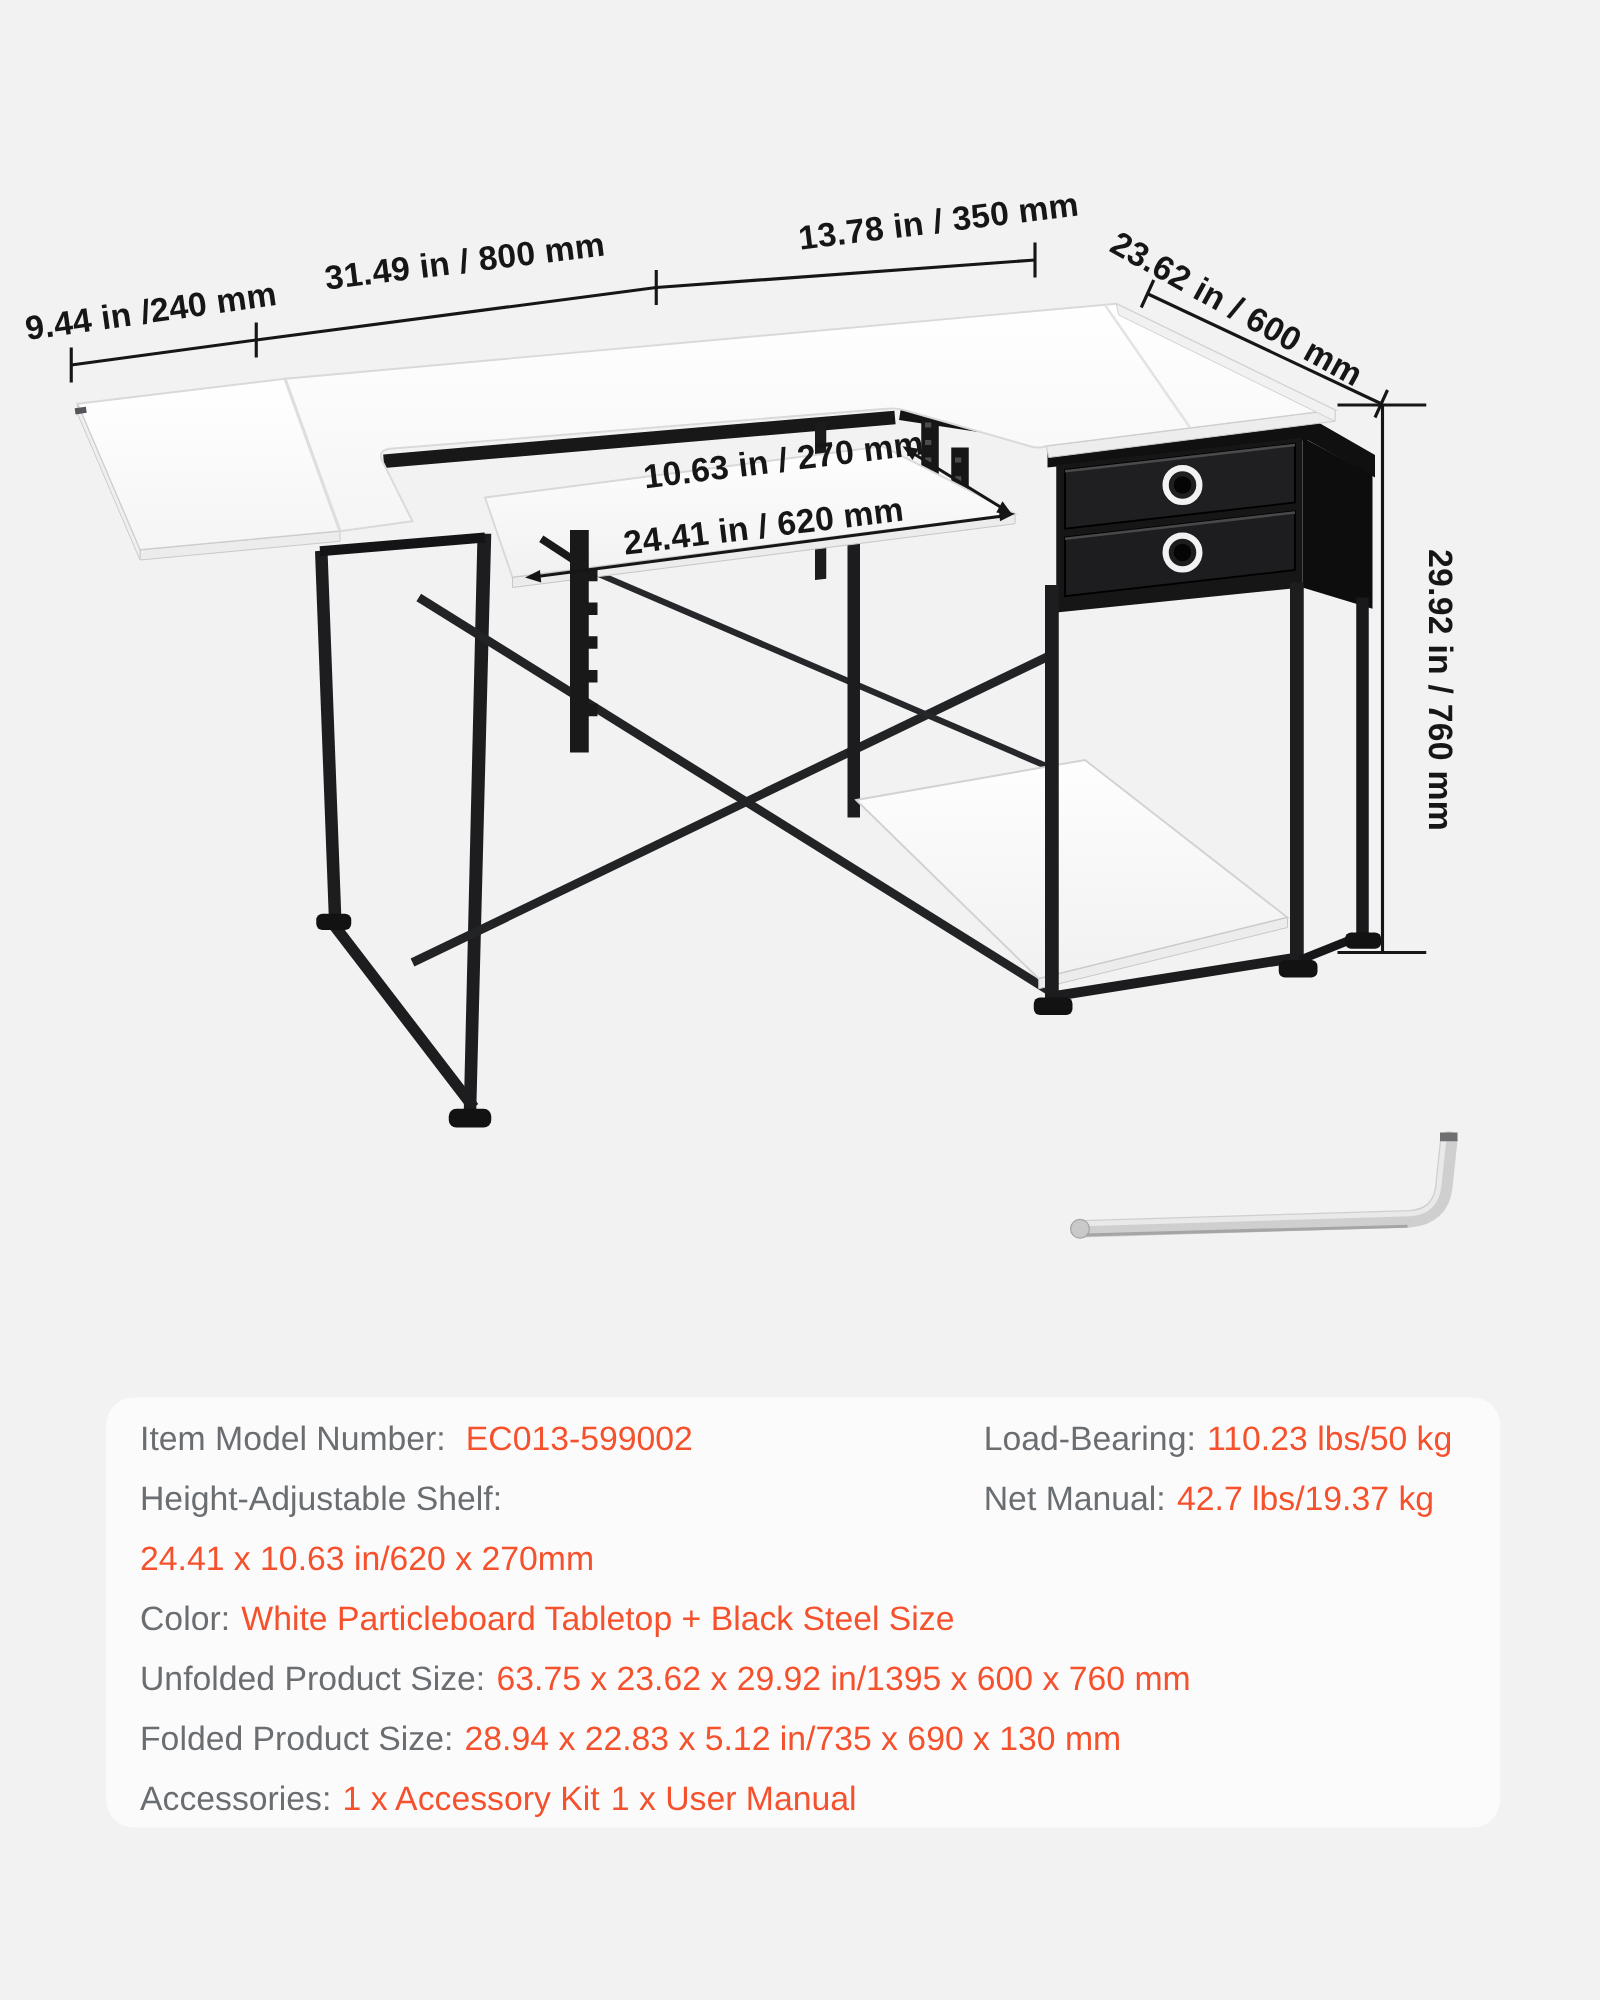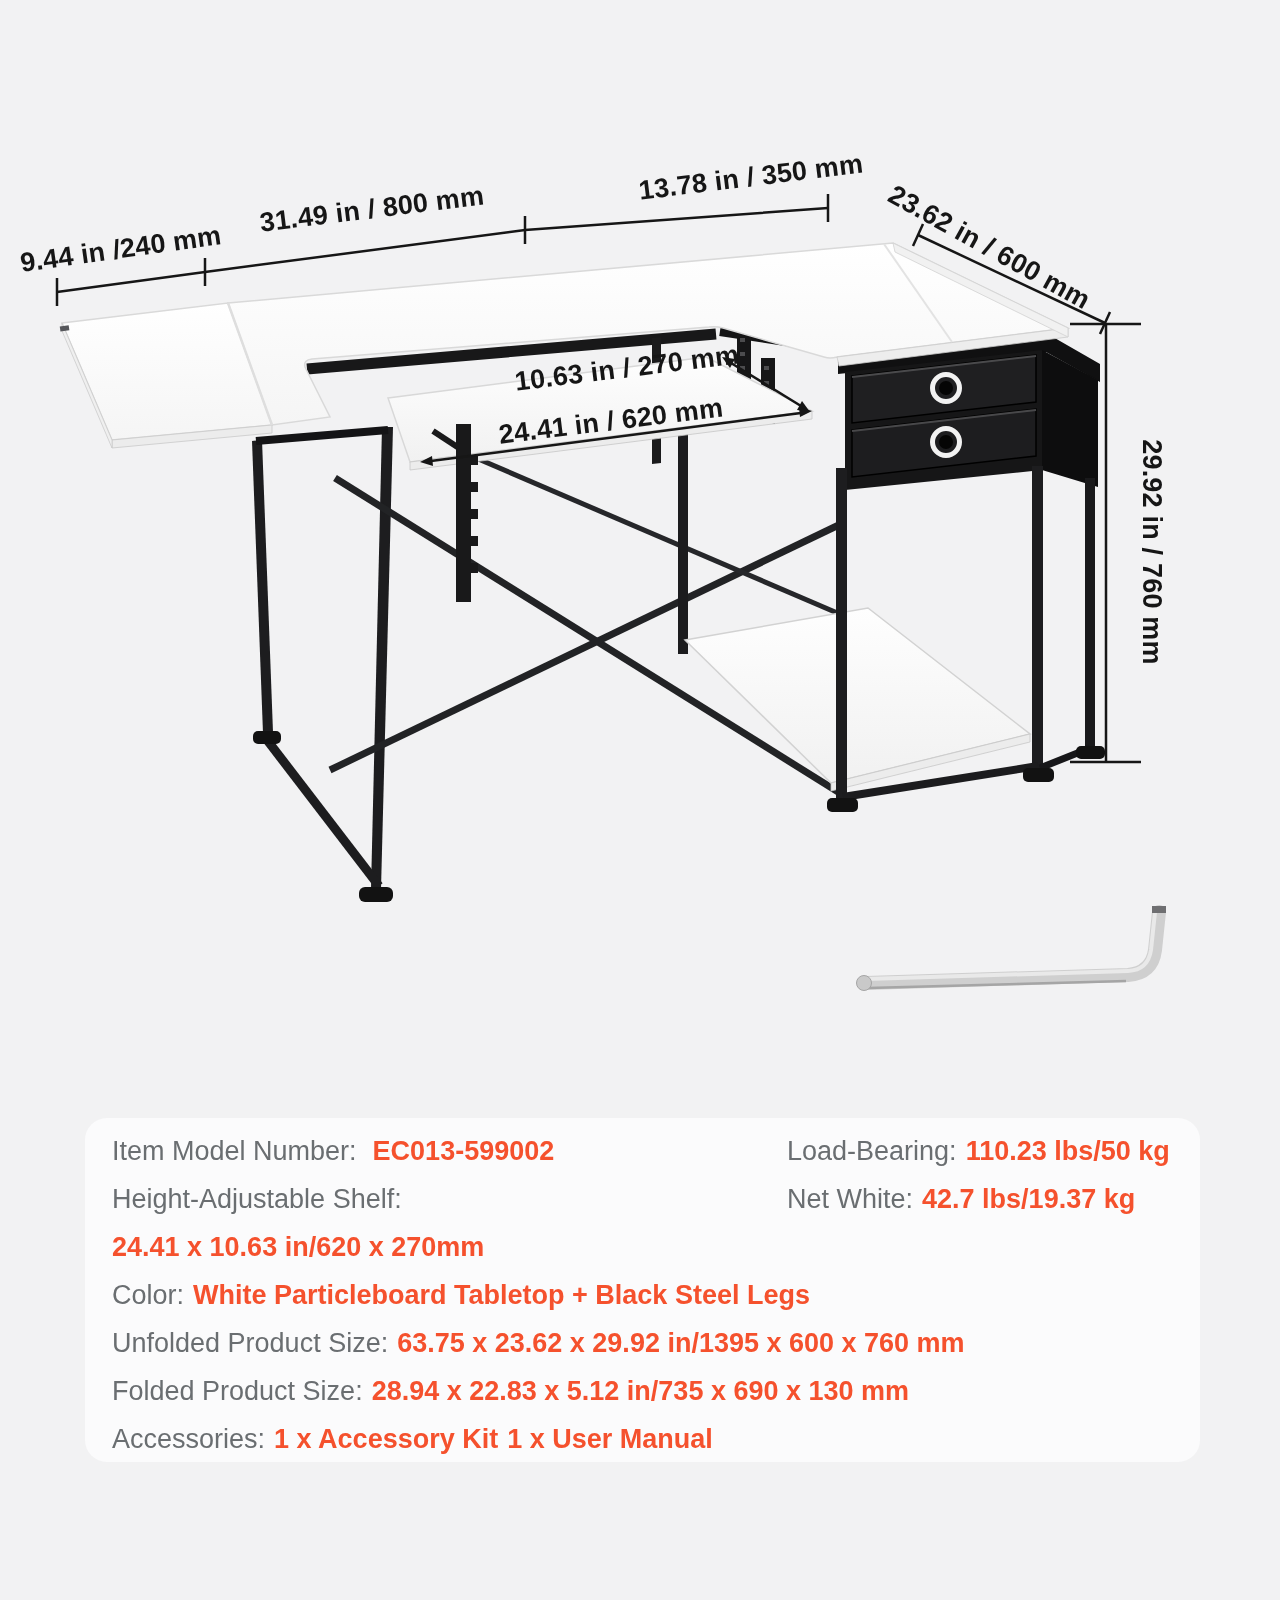--- a/index.html
+++ b/index.html
@@ -4,21 +4,21 @@
 <style>
   html,body{margin:0;padding:0;background:#f2f2f3;}
   .stage{position:relative;width:1280px;height:1600px;background:#f2f2f3;overflow:hidden;
          font-family:"Liberation Sans",sans-serif;}
   svg text{font-family:"Liberation Sans",sans-serif;}
   .dim-label{font-size:27px;font-weight:600;fill:#161616;letter-spacing:.2px;}
   .spec-panel{position:absolute;left:85px;top:1118px;width:1115px;height:344px;
               background:#fbfbfc;border-radius:22px;}
   .row{position:absolute;left:27px;right:10px;height:32px;font-size:27px;line-height:32px;
        color:#6a6e71;white-space:nowrap;}
-  .val{color:#f5512d;font-weight:bold;margin-left:9px;}
+  .val{color:#f5512d;font-weight:normal;margin-left:9px;}
   .val-model{margin-left:16px;}
   .val-manual{}
   .rcol{position:absolute;left:675px;top:0;}
   .r1{top:17px}.r2{top:65px}.r3{top:113px}.r4{top:161px}.r5{top:209px}.r6{top:257px}.r7{top:305px}
 </style>
 </head>
 <body>
 
 <div class="stage">
 
@@ -180,27 +180,27 @@
 </svg>
 
 
 <div class="spec-panel">
   <div class="row r1">
     <span>Item Model Number:</span><span class="val val-model">EC013-599002</span>
     <span class="rcol"><span>Load-Bearing:</span><span class="val">110.23 lbs/50 kg</span></span>
   </div>
   <div class="row r2">
     <span>Height-Adjustable Shelf:</span>
-    <span class="rcol"><span>Net White:</span><span class="val">42.7 lbs/19.37 kg</span></span>
+    <span class="rcol"><span>Net Manual:</span><span class="val">42.7 lbs/19.37 kg</span></span>
   </div>
   <div class="row r3">
     <span class="val" style="margin-left:0">24.41 x 10.63 in/620 x 270mm</span>
   </div>
   <div class="row r4">
-    <span>Color:</span><span class="val">White Particleboard Tabletop + Black Steel Legs</span>
+    <span>Color:</span><span class="val">White Particleboard Tabletop + Black Steel Size</span>
   </div>
   <div class="row r5">
     <span>Unfolded Product Size:</span><span class="val">63.75 x 23.62 x 29.92 in/1395 x 600 x 760 mm</span>
   </div>
   <div class="row r6">
     <span>Folded Product Size:</span><span class="val">28.94 x 22.83 x 5.12 in/735 x 690 x 130 mm</span>
   </div>
   <div class="row r7">
     <span>Accessories:</span><span class="val">1 x Accessory Kit</span><span class="val val-manual">1 x User Manual</span>
   </div>

